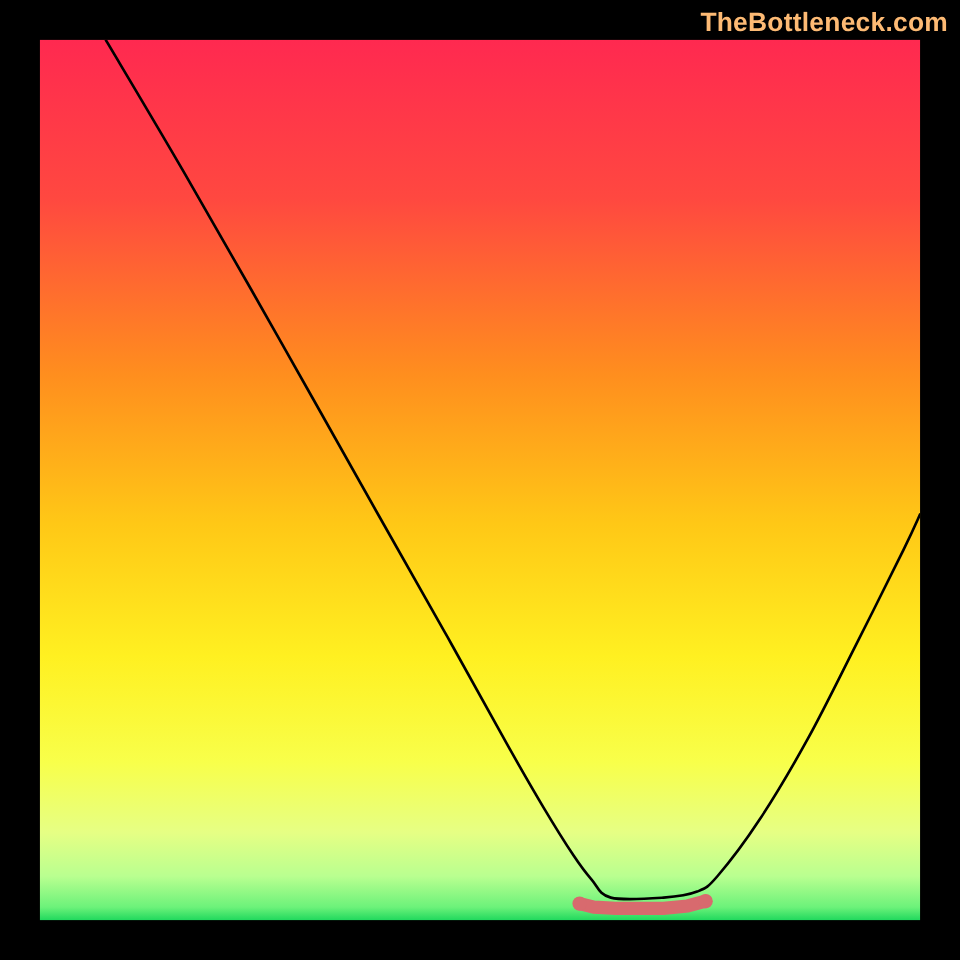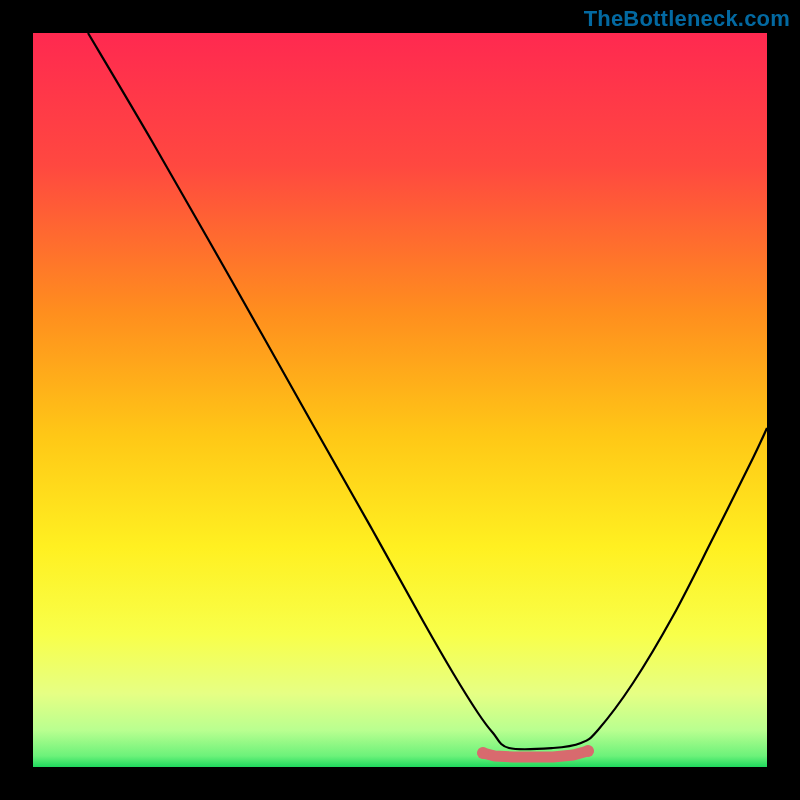--- a/index.html
+++ b/index.html
@@ -40,21 +40,21 @@
     width: 100%;
     height: 100%;
   }
   .watermark {
     position: absolute;
     top: 6px;
     right: 10px;
     font-family: Arial, Helvetica, sans-serif;
     font-size: 22px;
     font-weight: 600;
-    color: #0369a1;
+    color: #fdba74;
     letter-spacing: 0.2px;
     user-select: none;
   }
 </style>
 </head>
 <body>
 
 <div class="frame">
 
   <div class="plot">

